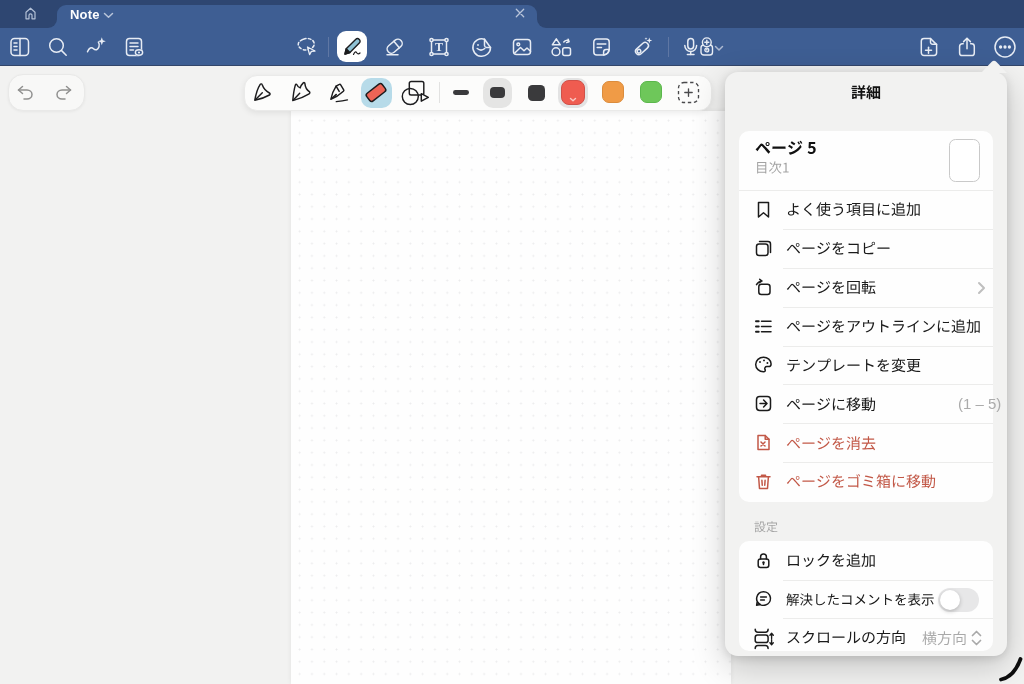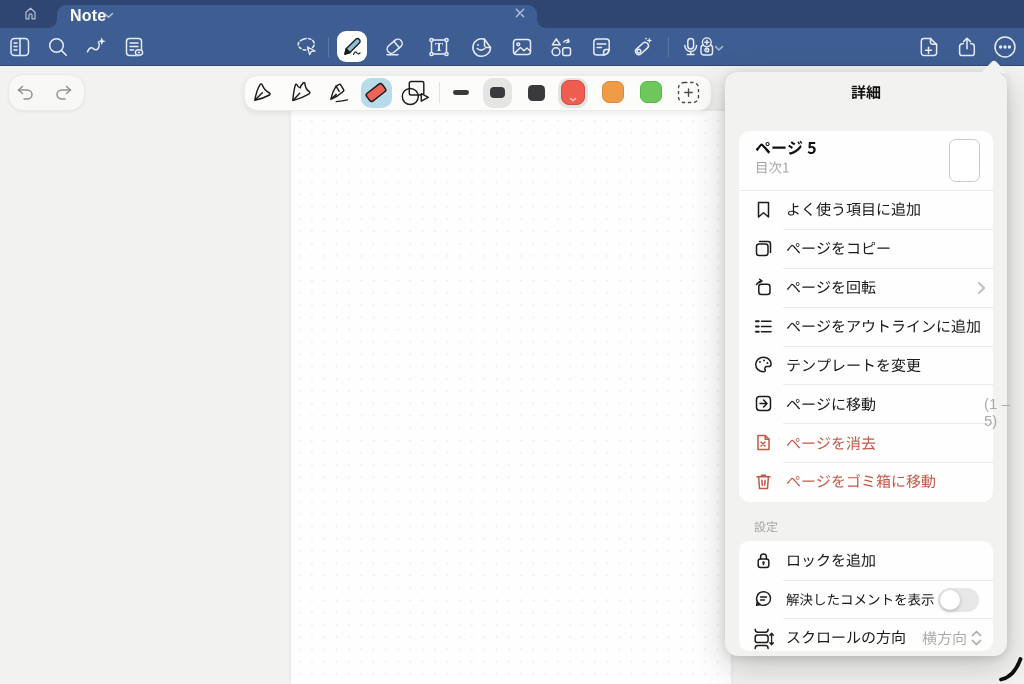--- a/index.html
+++ b/index.html
@@ -72,21 +72,21 @@
   </svg>
 <div class="abs" style="left:0;top:0;width:1024px;height:28px;background:#2e4671"></div>
 <div class="abs" style="left:57px;top:4.5px;width:480px;height:23.5px;background:#3e5e93;border-radius:9px 9px 0 0"></div>
 <div class="abs" style="left:47px;top:18px;width:10px;height:10px;background:#3e5e93;z-index:1"></div>
 <div class="abs" style="left:47px;top:18px;width:10px;height:10px;background:#2e4671;border-bottom-right-radius:9px;z-index:2"></div>
 <div class="abs" style="left:537px;top:18px;width:10px;height:10px;background:#3e5e93;z-index:1"></div>
 <div class="abs" style="left:537px;top:18px;width:10px;height:10px;background:#2e4671;border-bottom-left-radius:9px;z-index:2"></div>
 <svg class="abs" style="left:25px;top:6.5px" width="11" height="13" viewBox="0 0 11 13" fill="none" stroke="#b3c0d6" stroke-width="1.2" stroke-linejoin="round" stroke-linecap="round">
     <path d="M1 5.3 L5.5 1.2 L10 5.3 L10 11.8 L7 11.8 L7 8.3 a1.5 1.5 0 0 0 -3 0 L4 11.8 L1 11.8 Z"></path>
   </svg>
-<div class="abs" style="left:70px;top:7px;color:#fdfdfe;font-size:16px;font-weight:bold;letter-spacing:.2px">Note</div>
+<div class="abs" style="left:70px;top:7px;color:#fdfdfe;font-size:13px;font-weight:bold;letter-spacing:.2px">Note</div>
 <svg class="abs" style="left:103px;top:12px" width="11" height="7" viewBox="0 0 11 7" fill="none" stroke="#b9c5da" stroke-width="1.5" stroke-linecap="round" stroke-linejoin="round">
     <path d="M1.5 1.5 L5.5 5.2 L9.5 1.5"></path>
   </svg>
 <svg class="abs" style="left:515px;top:8px" width="10" height="10" viewBox="0 0 10 10" fill="none" stroke="#b9c5da" stroke-width="1.3" stroke-linecap="round">
     <path d="M1.3 1.3 L8.7 8.7 M8.7 1.3 L1.3 8.7"></path>
   </svg>
 <div class="abs" style="left:0;top:28px;width:1024px;height:38px;background:#3e5e93;border-bottom:1px solid #33466a"></div>
 <svg class="abs" style="left:9px;top:36px;fill:none;stroke:#e7ecf4;stroke-width:1.5;stroke-linecap:round;stroke-linejoin:round" width="22" height="22" viewBox="0 0 22 22">
     <rect x="2" y="2.5" width="17.5" height="17" rx="3.5"></rect>
     <line x1="11" y1="2.5" x2="11" y2="19.5"></line>
@@ -438,21 +438,21 @@
     <path d="M4 2.5 h7.2 l3.8 3.8 v10.2 h-11 Z"></path>
     <path d="M11.2 2.5 V6.3 h3.8"></path>
     <path d="M7 9 l4 4 M11 9 l-4 4"></path>
   </svg>
 <svg class="abs" style="left:754px;top:471.9px;fill:none;stroke:#c25847;stroke-width:1.5;stroke-linecap:round;stroke-linejoin:round" width="19" height="19" viewBox="0 0 19 19">
     <path d="M3 4.8 h13 M7.5 4.8 V3.2 h4 v1.6 M4.6 4.8 l0.9 11.7 h8 l0.9 -11.7 M7.9 8.2 l0.35 5 M11.1 8.2 l-0.35 5"></path>
   </svg>
 <svg class="abs" style="left:977px;top:281px;fill:none;stroke:#bfbfbf;stroke-width:2;stroke-linecap:round;stroke-linejoin:round" width="9" height="14" viewBox="0 0 9 14">
     <path d="M2 2 L7 7 L2 12"></path>
   </svg>
-<div class="abs" style="left:984px;top:395px;color:#ababab;font-size:15px">(1 – 5)</div>
+<div class="abs" style="left:958px;top:395px;color:#ababab;font-size:15px">(1 – 5)</div>
 <div style="position:absolute;left:754px;top:521px;">
     <svg width="24.0" height="14.4" fill="#a4a4a4" style="display:block">
       <g transform="translate(0,10.3) scale(0.0120,-0.0120)">
         <use href="#q43" x="0"></use>
         <use href="#q44" x="1000"></use>
       </g>
     </svg>
   </div>
 <div class="abs" style="left:739px;top:540.5px;width:254px;height:110.5px;background:#fefefe;border-radius:10px"></div>
 <div class="abs" style="left:783px;top:579.6px;width:210px;height:1px;background:#ececeb"></div>

